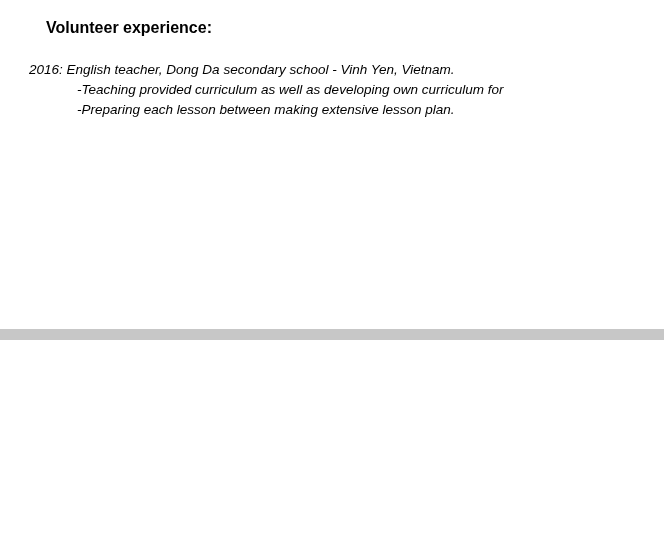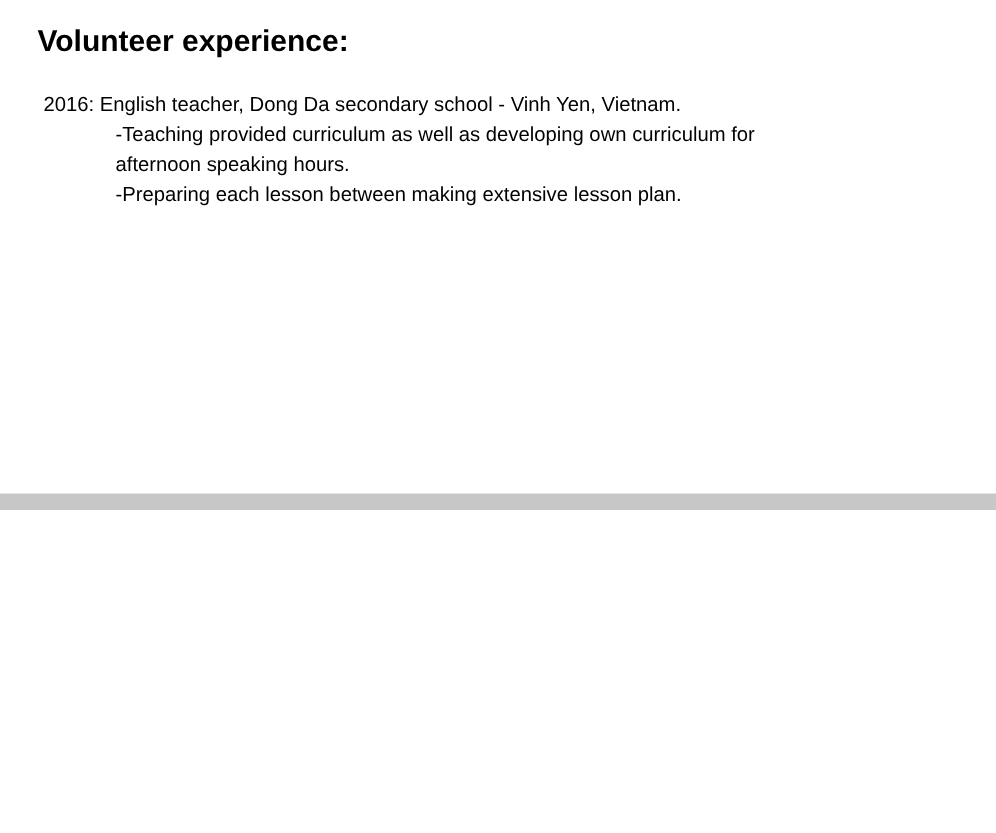--- a/index.html
+++ b/index.html
@@ -28,49 +28,48 @@
   .page-break {
     position: absolute;
     left: 0;
     top: 329px;
     width: 664px;
     height: 11px;
     background: #c7c7c7;
   }
   .doc-heading {
     position: absolute;
-    left: 25px;
+    left: 46px;
     top: 16px;
-    font-size: 20px;
+    font-size: 16px;
     font-weight: bold;
     line-height: 24px;
     white-space: nowrap;
   }
   .text-block {
     position: absolute;
     font-size: 13.5px;
     line-height: 20px;
     white-space: nowrap;
   }
   .block-1 { left: 29px; top: 60px; }
-  .line { height: 20px; }
+  .line { height: 20px; font-style: italic; }
   .line.indent { margin-left: 48px; }
 </style>
 </head>
 <body>
 
 <div class="viewport">
 
   <div class="page page-top">
     <h1 class="doc-heading">Volunteer experience:</h1>
 
     <div class="text-block block-1">
       <div class="line">2016: English teacher, Dong Da secondary school - Vinh Yen, Vietnam.</div>
       <div class="line indent">-Teaching provided curriculum as well as developing own curriculum for</div>
-      <div class="line indent">afternoon speaking hours.</div>
       <div class="line indent">-Preparing each lesson between making extensive lesson plan.</div>
     </div>
   </div>
 
   <div class="page-break"></div>
 
   <div class="page page-bottom">
     
   </div>
 

